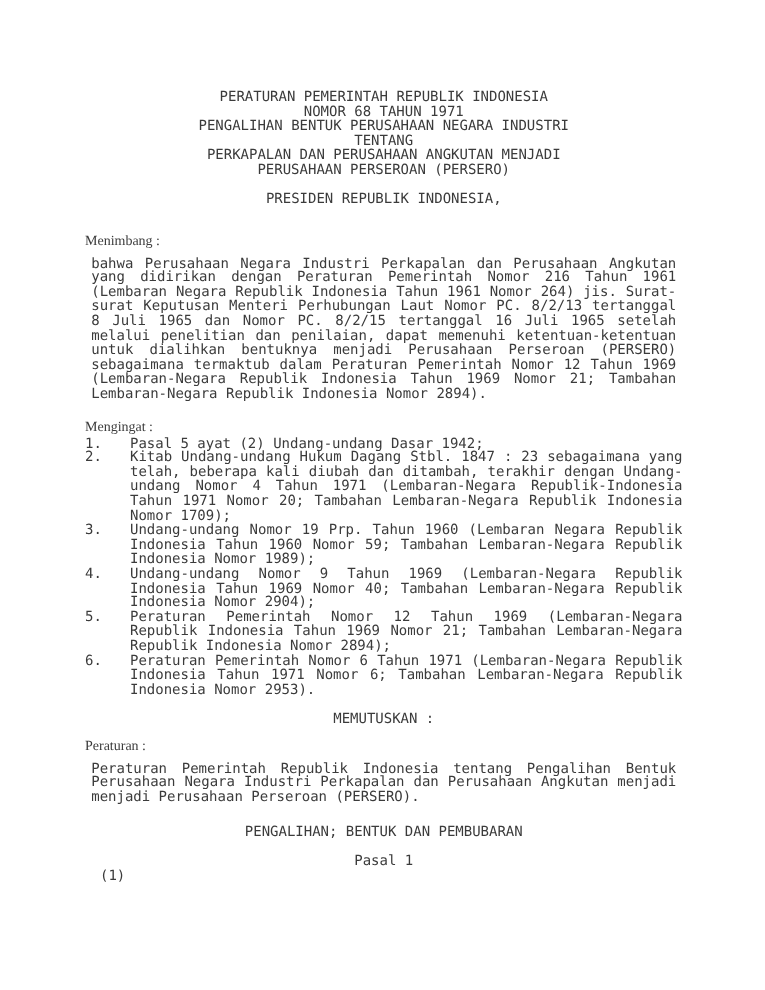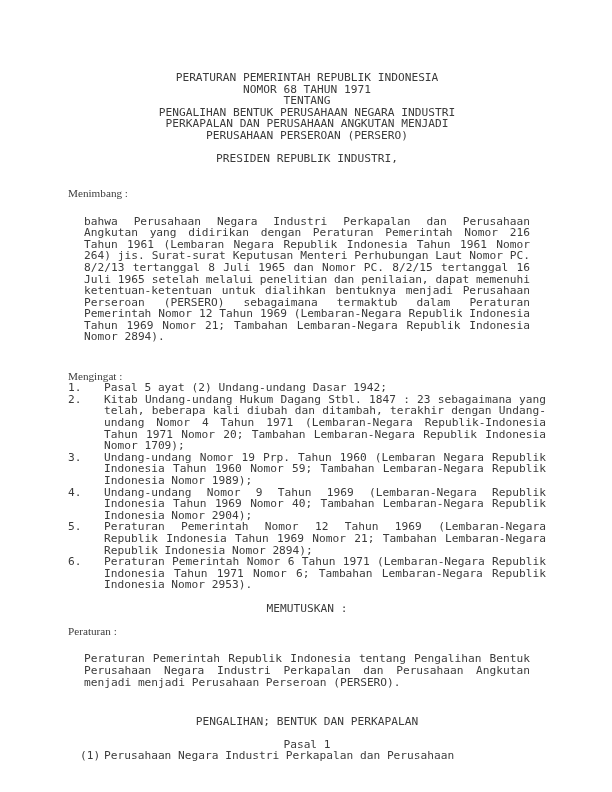--- a/index.html
+++ b/index.html
@@ -34,21 +34,21 @@
     text-align: center;
     white-space: pre;
   }
   .line {
     white-space: pre;
     font-family: Liberation Serif, serif;
   }
   .para {
     text-align: justify;
     text-justify: inter-word;
-    margin: 16px;
+    margin: 5px;
   }
   .spacer-1 { height: 11.6px; }
   .spacer-2 { height: 23.2px; }
   .list {
     margin: 0;
     padding: 0;
     list-style: none;
   }
   .list-row {
     position: relative;
@@ -77,29 +77,29 @@
 </style>
 </head>
 <body>
 
 <div class="page">
   <div class="content">
 
     <div class="header-block">
       <div class="ctr">PERATURAN PEMERINTAH REPUBLIK INDONESIA</div>
       <div class="ctr">NOMOR 68 TAHUN 1971</div>
+      <div class="ctr">PENGALIHAN BENTUK PERUSAHAAN NEGARA INDUSTRI</div>
       <div class="ctr">TENTANG</div>
-      <div class="ctr">PENGALIHAN BENTUK PERUSAHAAN NEGARA INDUSTRI</div>
       <div class="ctr">PERKAPALAN DAN PERUSAHAAN ANGKUTAN MENJADI</div>
       <div class="ctr">PERUSAHAAN PERSEROAN (PERSERO)</div>
     </div>
 
     <div class="spacer-1"></div>
 
-    <div class="ctr">PRESIDEN REPUBLIK INDUSTRI,</div>
+    <div class="ctr">PRESIDEN REPUBLIK INDONESIA,</div>
 
     <div class="spacer-2"></div>
 
     <div class="line">Menimbang :</div>
     <div class="para">bahwa Perusahaan Negara Industri Perkapalan dan Perusahaan Angkutan yang didirikan dengan Peraturan Pemerintah Nomor 216 Tahun 1961 (Lembaran Negara Republik Indonesia Tahun 1961 Nomor 264) jis. Surat-surat Keputusan Menteri Perhubungan Laut Nomor PC. 8/2/13 tertanggal 8 Juli 1965 dan Nomor PC. 8/2/15 tertanggal 16 Juli 1965 setelah melalui penelitian dan penilaian, dapat memenuhi ketentuan-ketentuan untuk dialihkan bentuknya menjadi Perusahaan Perseroan (PERSERO) sebagaimana termaktub dalam Peraturan Pemerintah Nomor 12 Tahun 1969 (Lembaran-Negara Republik Indonesia Tahun 1969 Nomor 21; Tambahan Lembaran-Negara Republik Indonesia Nomor 2894).</div>
 
     <div class="spacer-1"></div>
 
     <div class="line">Mengingat :</div>
 
@@ -134,25 +134,24 @@
 
     <div class="ctr">MEMUTUSKAN :</div>
 
     <div class="spacer-1"></div>
 
     <div class="line">Peraturan :</div>
     <div class="para">Peraturan Pemerintah Republik Indonesia tentang Pengalihan Bentuk Perusahaan Negara Industri Perkapalan dan Perusahaan Angkutan menjadi menjadi Perusahaan Perseroan (PERSERO).</div>
 
     <div class="spacer-1"></div>
 
-    <div class="ctr">PENGALIHAN; BENTUK DAN PERKAPALAN</div>
+    <div class="ctr">PENGALIHAN; BENTUK DAN PEMBUBARAN</div>
 
     <div class="spacer-1"></div>
 
     <div class="ctr">Pasal 1</div>
 
     <div class="sub-row">
       <span class="sub-num">(1)</span>
-      <span>Perusahaan Negara Industri Perkapalan dan Perusahaan</span>
     </div>
 
   </div>
 </div>
 
 </body></html>

